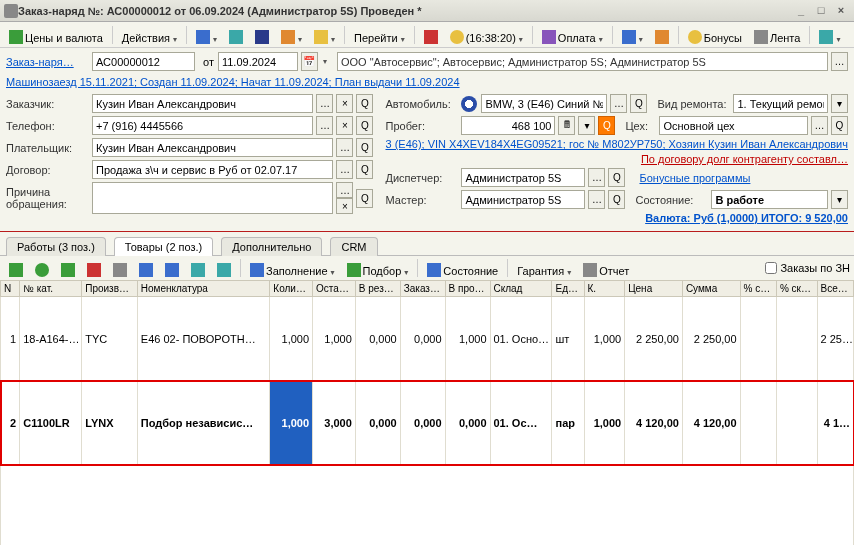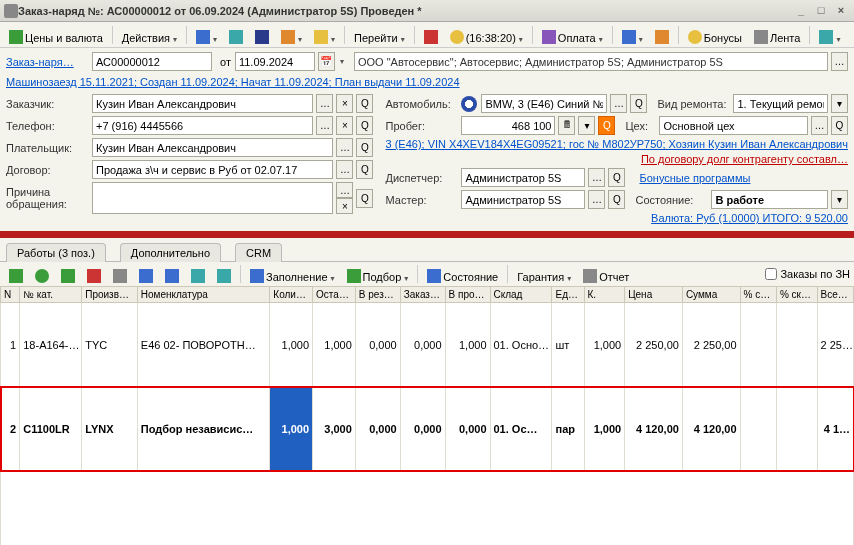--- a/index.html
+++ b/index.html
@@ -5,31 +5,31 @@
 * { box-sizing: border-box; margin: 0; padding: 0; font-family: Tahoma, Arial, sans-serif; font-size: 11px; }
 body { background: #f0f0f0; width: 854px; height: 545px; overflow: hidden; position: relative; }
 .titlebar { background: linear-gradient(#e8e8e0, #d8d8d0); height: 22px; display: flex; align-items: center; padding: 0 4px; border-bottom: 1px solid #aaa; }
 .titlebar .title { flex: 1; font-weight: bold; color: #333; }
 .titlebar .wbtn { width: 18px; height: 16px; text-align: center; line-height: 14px; margin-left: 2px; cursor: pointer; font-weight: bold; color: #555; }
 .toolbar { background: #f4f4ec; height: 26px; display: flex; align-items: center; padding: 0 4px; border-bottom: 1px solid #ccc; gap: 2px; }
 .tbtn { height: 20px; padding: 0 4px; display: inline-flex; align-items: flex-end; gap: 2px; cursor: pointer; border: 1px solid transparent; border-radius: 2px; white-space: nowrap; }
 .tbtn .sq { width: 14px; height: 14px; display: inline-block; }
 .sep { width: 1px; height: 18px; background: #ccc; margin: 0 2px; }
 .dd { font-size: 8px; color: #555; margin-left: 1px; }
-.headerform { padding: 4px 6px; background: #f4f4ec; border-bottom: 7px solid #b91c1c; }
+.headerform { padding: 4px 6px; background: #f4f4ec; border-bottom: 1px solid #b91c1c; }
 .row { display: flex; align-items: center; margin-bottom: 3px; gap: 4px; }
 .lbl { width: 82px; color: #333; }
 .lbl2 { width: 72px; color: #333; }
 .inp { border: 1px solid #a8a898; background: #fff; height: 19px; padding: 0 3px; display: flex; align-items: center; }
 .inp input { border: none; outline: none; width: 100%; font-size: 11px; }
 .minibtn { width: 17px; height: 19px; border: 1px solid #a8a898; background: #f0f0e8; display: inline-flex; align-items: center; justify-content: center; cursor: pointer; font-size: 10px; margin-left: -1px; }
 .link { color: #0052cc; text-decoration: underline; cursor: pointer; }
 .link.red { color: #c00000; }
 .infoline { color: #0052cc; text-decoration: underline; cursor: pointer; font-size: 11px; padding: 2px 0; }
-.tabs { display: flex; background: #f4f4ec; padding: 4px 6px 0 6px; gap: 14px; border-bottom: 1px solid #bbb; }
+.tabs { display: flex; background: #f4f4ec; padding: 4px 6px 0 6px; gap: 8px; border-bottom: 1px solid #bbb; }
 .tab { border: 1px solid #bbb; border-bottom: none; padding: 3px 10px; background: #e8e8e0; border-radius: 4px 4px 0 0; cursor: pointer; position: relative; top: 1px; }
 .tab.active { background: #fff; font-weight: normal; }
 .gridtoolbar { background: #f4f4ec; height: 24px; display: flex; align-items: center; padding: 0 4px; gap: 2px; }
 .grid { background: #fff; position: relative; }
 table.g { width: 100%; border-collapse: collapse; table-layout: fixed; }
 table.g th { background: #f0eee4; border: 1px solid #ccc8b8; padding: 2px 3px; font-weight: normal; text-align: left; overflow: hidden; white-space: nowrap; font-size: 10px; }
 table.g td { border: 1px solid #e0ddd0; padding: 2px 3px; overflow: hidden; white-space: nowrap; font-size: 11px; }
 .r { text-align: right; }
 tr.sel { background: #fff; outline: 2px solid #e00000; outline-offset: -1px; font-weight: bold; }
 tr.sel td { font-weight: bold; }
@@ -124,21 +124,21 @@
   <span class="sep"></span>
   <span class="tbtn">
       <span class="sq c-teal"></span>
       <span class="dd">▾</span>
     </span>
 </div>
 
 <div class="headerform">
   <div class="row">
     <span class="lbl link">Заказ-наря…</span>
-    <div class="inp" style="width:120px">
+    <div class="inp" style="width:103px">
         <input value="АС00000012" style="">
       </div>
     <span style="margin-left:4px">от</span>
     <div class="inp" style="width:80px">
         <input value="11.09.2024" style="">
       </div>
     <span class="minibtn">📅</span>
     <span class="dd">▾</span>
     <div class="inp" style="flex:1;margin-left:6px">
         <span style="color:#333">ООО "Автосервис"; Автосервис; Администратор 5S; Администратор 5S</span>
@@ -248,28 +248,29 @@
           </div>
         <span class="minibtn">…</span>
         <span class="minibtn">Q</span>
         <span class="lbl2" style="margin-left:6px">Состояние:</span>
         <div class="inp" style="flex:1">
             <input style="font-weight: bold;" value="В работе">
           </div>
         <span class="minibtn">▾</span>
       </div>
       <div class="row">
-        <span class="currency" style="flex:1;font-weight:normal">Валюта: Руб (1,0000) ИТОГО: 9 520,00</span>
+        <span class="currency" style="flex:1;font-weight:bold">Валюта: Руб (1,0000) ИТОГО: 9 520,00</span>
       </div>
     </div>
   </div>
 </div>
 
 <div class="tabs">
   <div class="tab">Работы (3 поз.)</div>
+  <div class="tab active">Товары (2 поз.)</div>
   <div class="tab">Дополнительно</div>
   <div class="tab">CRM</div>
 </div>
 
 <div class="gridtoolbar">
   <span class="tbtn">
       <span class="sq c-green"></span>
     </span>
   <span class="tbtn">
       <span class="sq c-green" style="border-radius:50%"></span>

